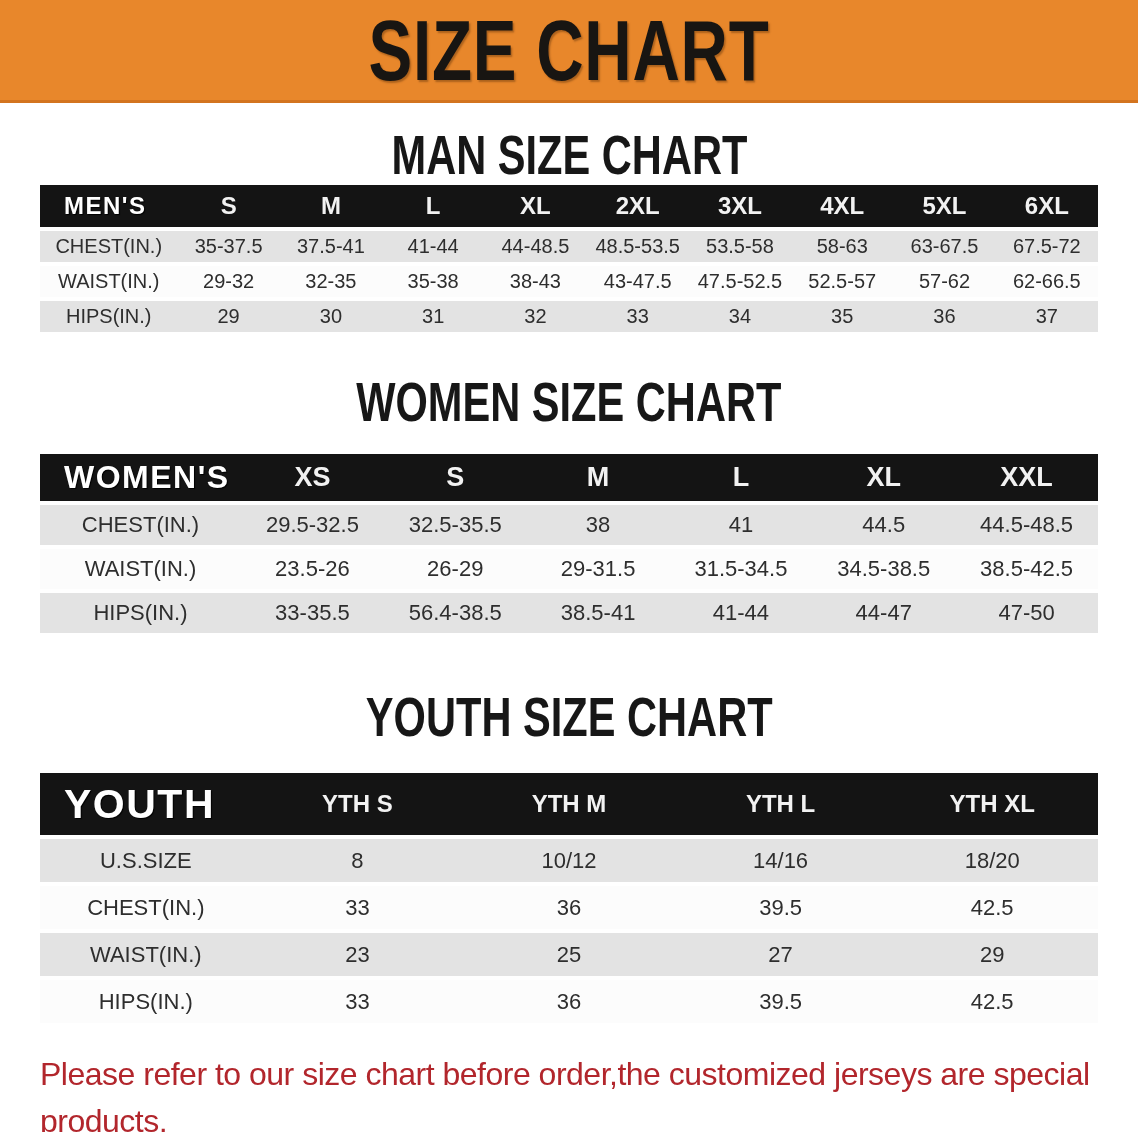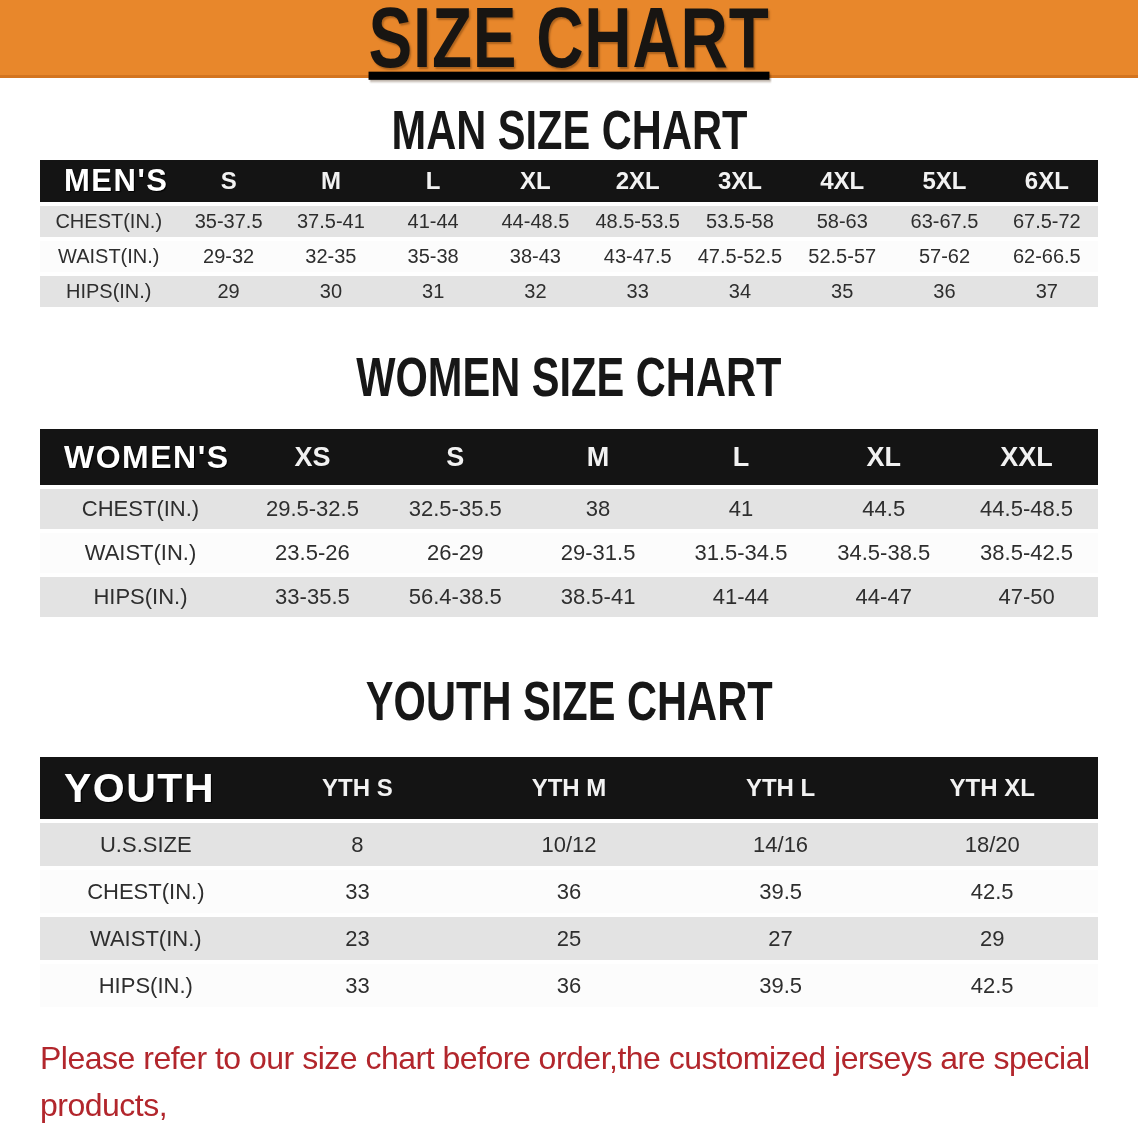--- a/index.html
+++ b/index.html
@@ -6,27 +6,26 @@
   html, body { background: #ffffff; }
   body {
     width: 1138px;
     height: 1132px;
     font-family: "Liberation Sans", sans-serif;
     overflow: hidden;
   }
 
   
   .banner {
-    height: 78px;
+    height: 103px;
     background: #E8872B;
     border-bottom: 3px solid #d3741f;
     display: flex;
     align-items: center;
     justify-content: center;
-    text-decoration: underline;
   }
   .banner-title {
     display: inline-block;
     font-size: 84px;
     font-weight: 700;
     color: #181512;
     letter-spacing: 1px;
     transform: scale(0.78, 1.02);
     text-shadow: 2px 2px 2px rgba(60,30,0,0.35);
     white-space: nowrap;
@@ -82,25 +81,25 @@
   table.size-table tbody tr:nth-child(odd) td {
     background: #e3e3e3;
   }
   table.size-table tbody tr:nth-child(even) th,
   table.size-table tbody tr:nth-child(even) td {
     background: #fcfcfc;
   }
 
   
   .men-table thead th { height: 42px; font-size: 24px; }
-  .men-table thead th.group-label { font-size: 31px; }
+  .men-table thead th.group-label { font-size: 24px; }
   .men-table tbody th, .men-table tbody td { height: 31px; font-size: 20px; }
 
   
-  .women-table thead th { height: 56px; font-size: 27px; }
+  .women-table thead th { height: 47px; font-size: 27px; }
   .women-table thead th.group-label { font-size: 32px; }
   .women-table tbody th, .women-table tbody td { height: 40px; font-size: 22px; }
 
   
   .youth-table thead th { height: 62px; font-size: 24px; }
   .youth-table thead th.group-label { font-size: 41px; }
   .youth-table tbody th, .youth-table tbody td { height: 43px; font-size: 22px; }
 
   
   .disclaimer {

